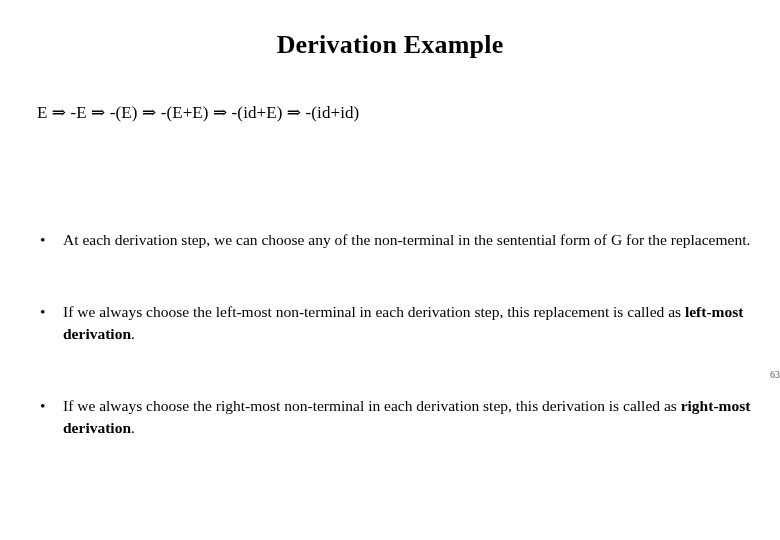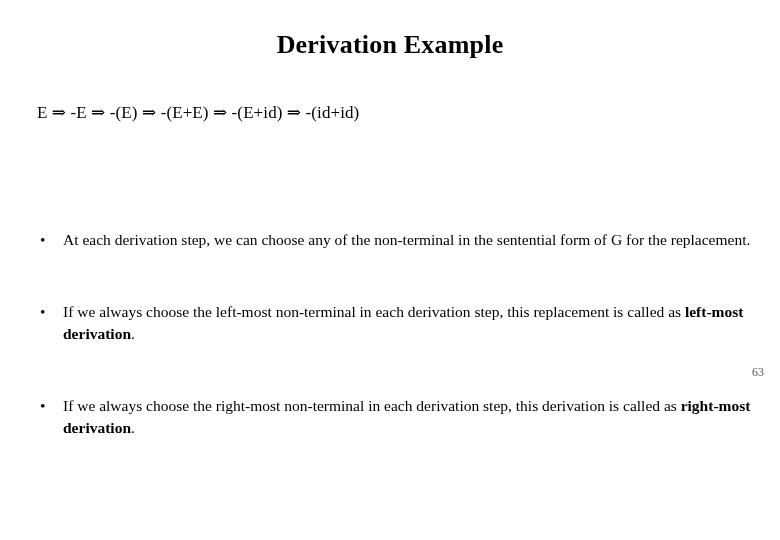--- a/index.html
+++ b/index.html
@@ -81,36 +81,36 @@
     left: 3px;
     top: 0;
     font-size: 15.5px;
     line-height: 22.5px;
   }
   .bullet-text b {
     font-weight: bold;
   }
   .page-number {
     position: absolute;
-    right: 16px;
+    right: 0;
     bottom: 12px;
-    font-size: 12px;
+    font-size: 10px;
     color: #555555;
     font-family: "Liberation Serif", "DejaVu Serif", serif;
   }
 </style>
 </head>
 <body>
 
 <div class="slide">
 
   <div class="slide-title">Derivation Example</div>
 
   <div class="derivations">
-    <div class="derivation-line-2">E ⇒ -E ⇒ -(E) ⇒ -(E+E) ⇒ -(E+id) ⇒ -(id+id)</div>
+    <div class="derivation-line">E ⇒ -E ⇒ -(E) ⇒ -(E+E) ⇒ -(id+E) ⇒ -(id+id)</div>
   </div>
 
   <div class="bullets">
 
     <div class="bullet-item">
       <span class="bullet-marker">•</span>
       <span class="bullet-text"><span>At each derivation step, we can choose any of the non-terminal in the sentential form of G for the replacement.</span><b></b><span></span></span>
     </div>
 
     <div class="bullet-item">

